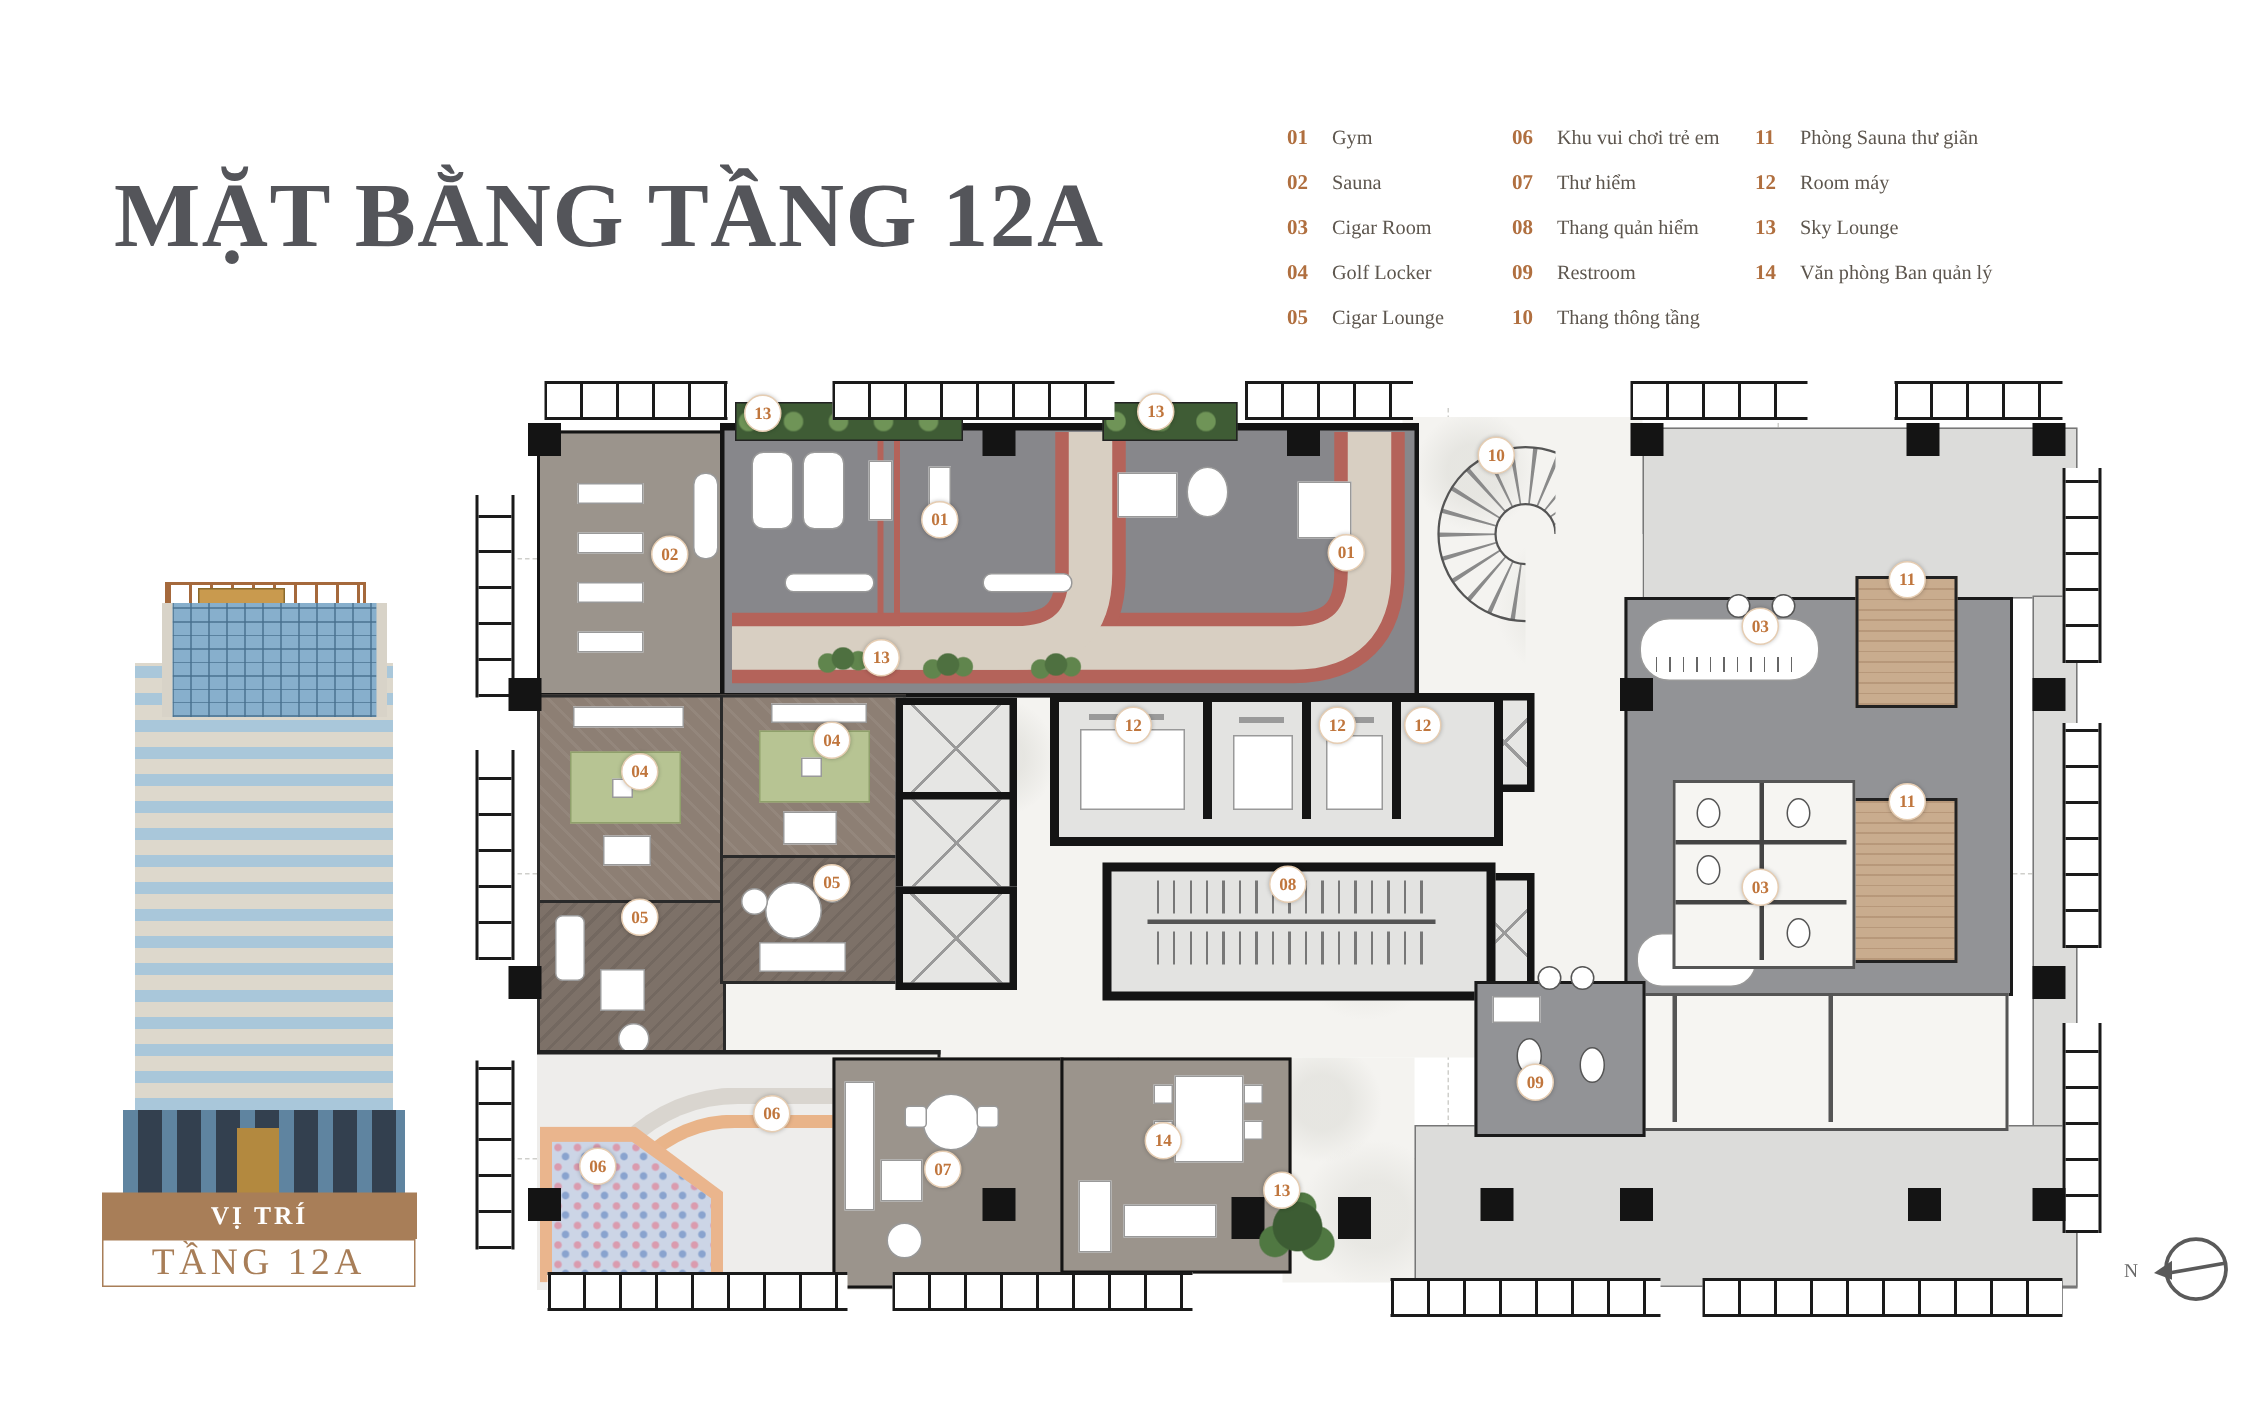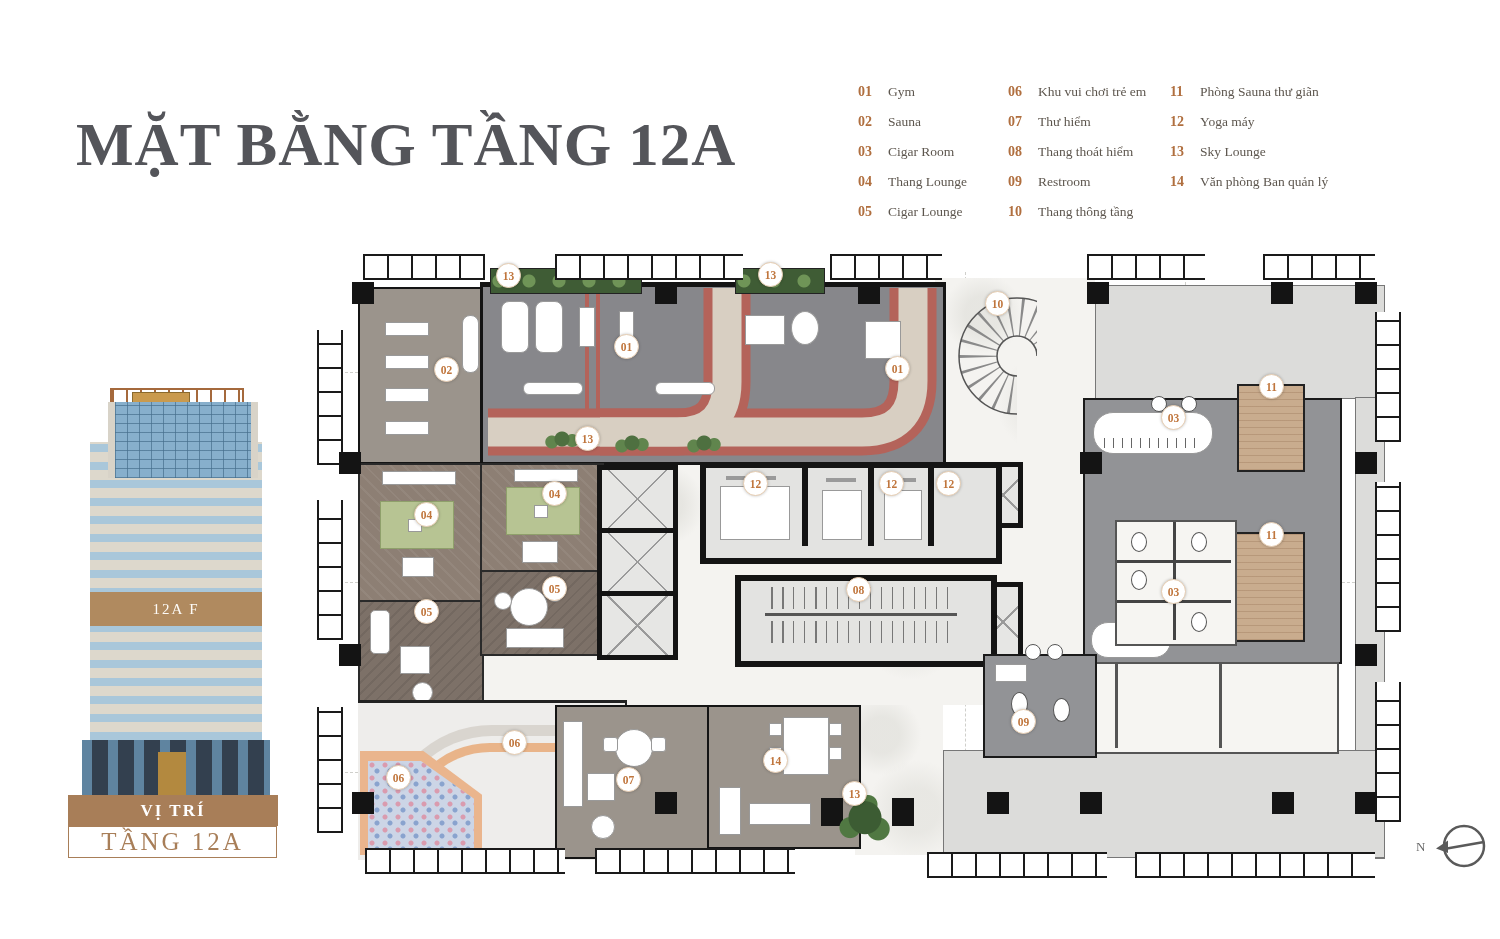--- a/index.html
+++ b/index.html
@@ -109,75 +109,74 @@
       <div class="legend-row">
         <span class="legend-num">02</span>
         <span class="legend-label">Sauna</span>
       </div>
       <div class="legend-row">
         <span class="legend-num">03</span>
         <span class="legend-label">Cigar Room</span>
       </div>
       <div class="legend-row">
         <span class="legend-num">04</span>
-        <span class="legend-label">Thang Lounge</span>
+        <span class="legend-label">Golf Locker</span>
       </div>
       <div class="legend-row">
         <span class="legend-num">05</span>
         <span class="legend-label">Cigar Lounge</span>
       </div>
     </div>
     <div class="legend-col" style="left: 1008px;">
       <div class="legend-row">
         <span class="legend-num">06</span>
         <span class="legend-label">Khu vui chơi trẻ em</span>
       </div>
       <div class="legend-row">
         <span class="legend-num">07</span>
         <span class="legend-label">Thư hiểm</span>
       </div>
       <div class="legend-row">
         <span class="legend-num">08</span>
-        <span class="legend-label">Thang thoát hiểm</span>
+        <span class="legend-label">Thang quản hiểm</span>
       </div>
       <div class="legend-row">
         <span class="legend-num">09</span>
         <span class="legend-label">Restroom</span>
       </div>
       <div class="legend-row">
         <span class="legend-num">10</span>
         <span class="legend-label">Thang thông tầng</span>
       </div>
     </div>
     <div class="legend-col" style="left: 1170px;">
       <div class="legend-row">
         <span class="legend-num">11</span>
         <span class="legend-label">Phòng Sauna thư giãn</span>
       </div>
       <div class="legend-row">
         <span class="legend-num">12</span>
-        <span class="legend-label">Yoga máy</span>
+        <span class="legend-label">Room máy</span>
       </div>
       <div class="legend-row">
         <span class="legend-num">13</span>
         <span class="legend-label">Sky Lounge</span>
       </div>
       <div class="legend-row">
         <span class="legend-num">14</span>
         <span class="legend-label">Văn phòng Ban quản lý</span>
       </div>
     </div>
   </div>
 
 <div class="abs bld">
   <div class="abs crown"></div>
   <div class="abs sign"></div>
   <div class="abs bodyhi"></div>
   <div class="abs glass"></div>
-  <div class="abs band">12A F</div>
   <div class="abs podium"></div>
   <div class="abs gold"></div>
 </div>
 <div class="abs locbox1">VỊ TRÍ</div>
 <div class="abs locbox2">TẦNG 12A</div>
 
 <div class="abs plan">
 
   <div class="abs gridline-v" style="left:215px"></div>
   <div class="abs gridline-v" style="left:430px"></div>

